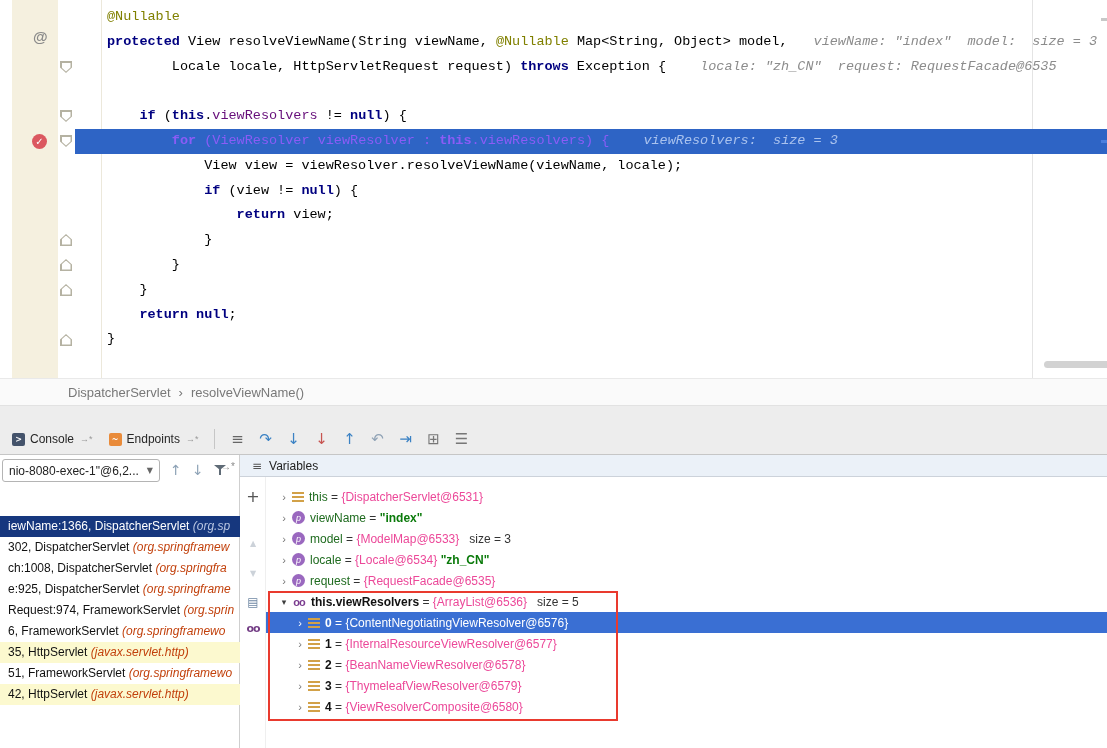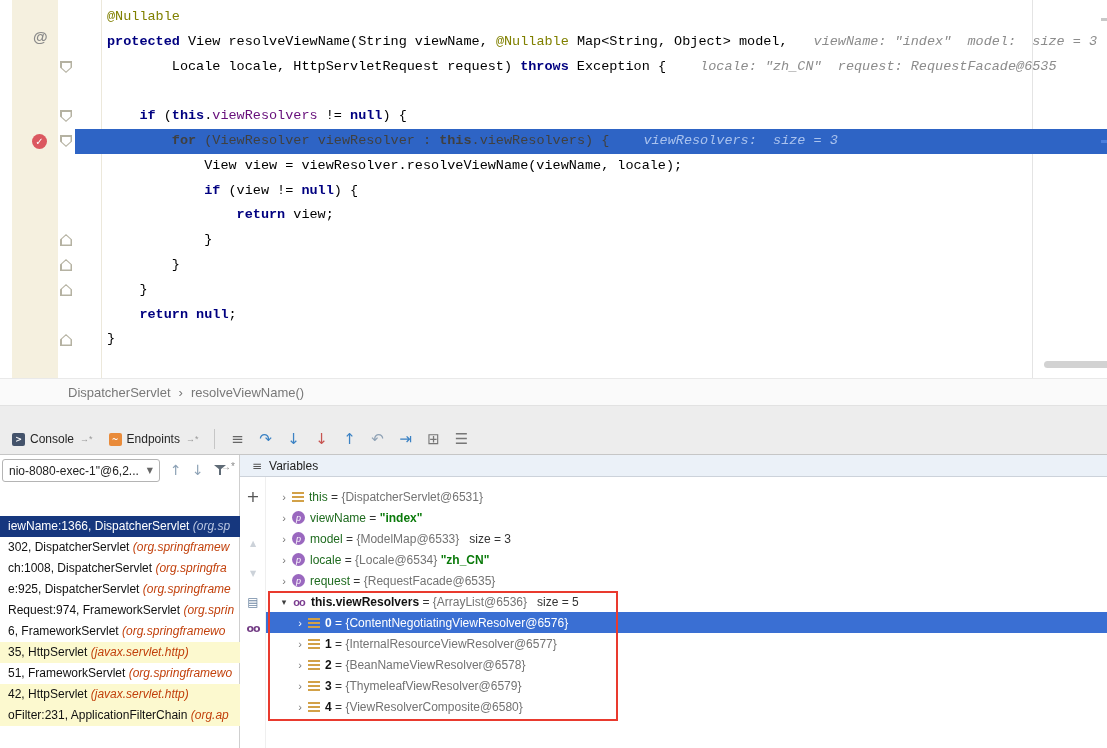--- a/index.html
+++ b/index.html
@@ -10,21 +10,21 @@
   #editor{position:absolute;left:12px;top:0;width:1107px;height:378px;background:#fff;overflow:hidden}
   #gutter-strip{position:absolute;left:0;top:0;width:46px;height:378px;background:#f5f0df}
   #gutter-border{position:absolute;left:89px;top:0;width:1px;height:378px;background:#ece8db}
   #wrap-guide{position:absolute;left:1020px;top:0;width:1px;height:378px;background:#e4e4e4}
   #code-lines{position:absolute;left:0;top:5px;width:1107px;font-family:"Liberation Mono",monospace;font-size:13.5px}
   .code-line{height:24.8px;line-height:24.8px;white-space:pre;position:relative}
   .code-line span{position:relative;z-index:1}
   .code-line.hl::before{content:"";position:absolute;left:63px;right:0;top:0;bottom:0;background:#2e64c5}
   .p{color:#000}.k{color:#000080;font-weight:bold}.a{color:#808000}.f{color:#660e7a}
   .hint{color:#8c8c8c;font-style:italic;margin-left:26px}
-  .hl span{color:#404040}
+  .hl span{color:#8b5cf6}
   .hl .hint{color:#a9c2ee}
   #at-icon{position:absolute;left:21px;top:28px;color:#8a8a8a;font-size:15px;font-weight:bold}
   #breakpoint{position:absolute;left:20px;top:134px;width:15px;height:15px;border-radius:50%;background:#db5860;color:#fff;
     font-size:10px;line-height:15px;text-align:center}
   .pent{position:absolute;left:48px;width:12px;height:12px}
   .pent>div{position:absolute;inset:0;background:#b5b2a2;clip-path:polygon(0 0,100% 0,100% 55%,50% 100%,0 55%)}
   .pent>div::after{content:"";position:absolute;inset:1.5px;background:#fff;clip-path:polygon(0 0,100% 0,100% 55%,50% 100%,0 55%)}
   .pent.up>div{clip-path:polygon(50% 0,100% 45%,100% 100%,0 100%,0 45%)}
   .pent.up>div::after{clip-path:polygon(50% 0,100% 45%,100% 100%,0 100%,0 45%)}
   #hscroll{position:absolute;left:1032px;top:361px;width:66px;height:7px;background:#d2d2d2;border-radius:4px}
@@ -78,21 +78,21 @@
   .tw{width:16px;text-align:center;color:#777;font-size:11px;flex:none}
   .tw.exp{color:#3d3d3d;font-size:9px;font-family:"DejaVu Sans",sans-serif}
   .vicon{flex:none;margin-right:5px}
   .vicon.param{width:13px;height:13px;border-radius:50%;background:#9a68bf;color:#fff;font-size:9px;font-style:italic;
     display:flex;align-items:center;justify-content:center}
   .vicon.value{width:12px;height:10px;background:repeating-linear-gradient(to bottom,#d2a148 0,#d2a148 2px,transparent 2px,transparent 4px)}
   .vicon.watch{width:14px;color:#7a3b8f;font-weight:bold;font-size:11px;letter-spacing:-1px;text-align:center}
   .vname{color:#1f6b1f}
   .var-row.boldname .vname{color:#111;font-weight:bold}
   .veq{color:#333}
-  .vval{color:#737373}
+  .vval{color:#ec4899}
   .vstr{color:#0a7a0a;font-weight:bold}
   .vsize{color:#333;margin-left:10px}
   .var-row.sel{background:#3a6fd3}
   .var-row.sel .vname,.var-row.sel .veq,.var-row.sel .vval,.var-row.sel .vstr,.var-row.sel .tw,.var-row.sel .vsize{color:#fff}
 
   #red-annotation{position:absolute;left:268px;top:591px;width:350px;height:130px;border:2px solid #e93a2e;z-index:6;pointer-events:none}
 </style>
 </head>
 <body>
 
@@ -195,21 +195,20 @@
   <div id="frames-list">
       <div class="frame-row selected"><span class="loc">iewName:1366, DispatcherServlet </span><span class="pkg">(org.sp</span></div>
       <div class="frame-row "><span class="loc">302, DispatcherServlet </span><span class="pkg">(org.springframew</span></div>
       <div class="frame-row "><span class="loc">ch:1008, DispatcherServlet </span><span class="pkg">(org.springfra</span></div>
       <div class="frame-row "><span class="loc">e:925, DispatcherServlet </span><span class="pkg">(org.springframe</span></div>
       <div class="frame-row "><span class="loc">Request:974, FrameworkServlet </span><span class="pkg">(org.sprin</span></div>
       <div class="frame-row "><span class="loc">6, FrameworkServlet </span><span class="pkg">(org.springframewo</span></div>
       <div class="frame-row lib"><span class="loc">35, HttpServlet </span><span class="pkg">(javax.servlet.http)</span></div>
       <div class="frame-row "><span class="loc">51, FrameworkServlet </span><span class="pkg">(org.springframewo</span></div>
       <div class="frame-row lib"><span class="loc">42, HttpServlet </span><span class="pkg">(javax.servlet.http)</span></div>
-      <div class="frame-row lib"><span class="loc">oFilter:231, ApplicationFilterChain </span><span class="pkg">(org.ap</span></div>
     </div>
 </div>
 
 <div id="vars-header">
   <span class="hicon">≡</span>
   <span>Variables</span>
 </div>
 <div id="vars-side">
     <div class="vside-icon" style="top: 10px; font-size: 16px; color: rgb(85, 85, 85);">+</div>
     <div class="vside-icon" style="top: 62px; font-size: 8px; color: rgb(204, 210, 217);">▲</div>

